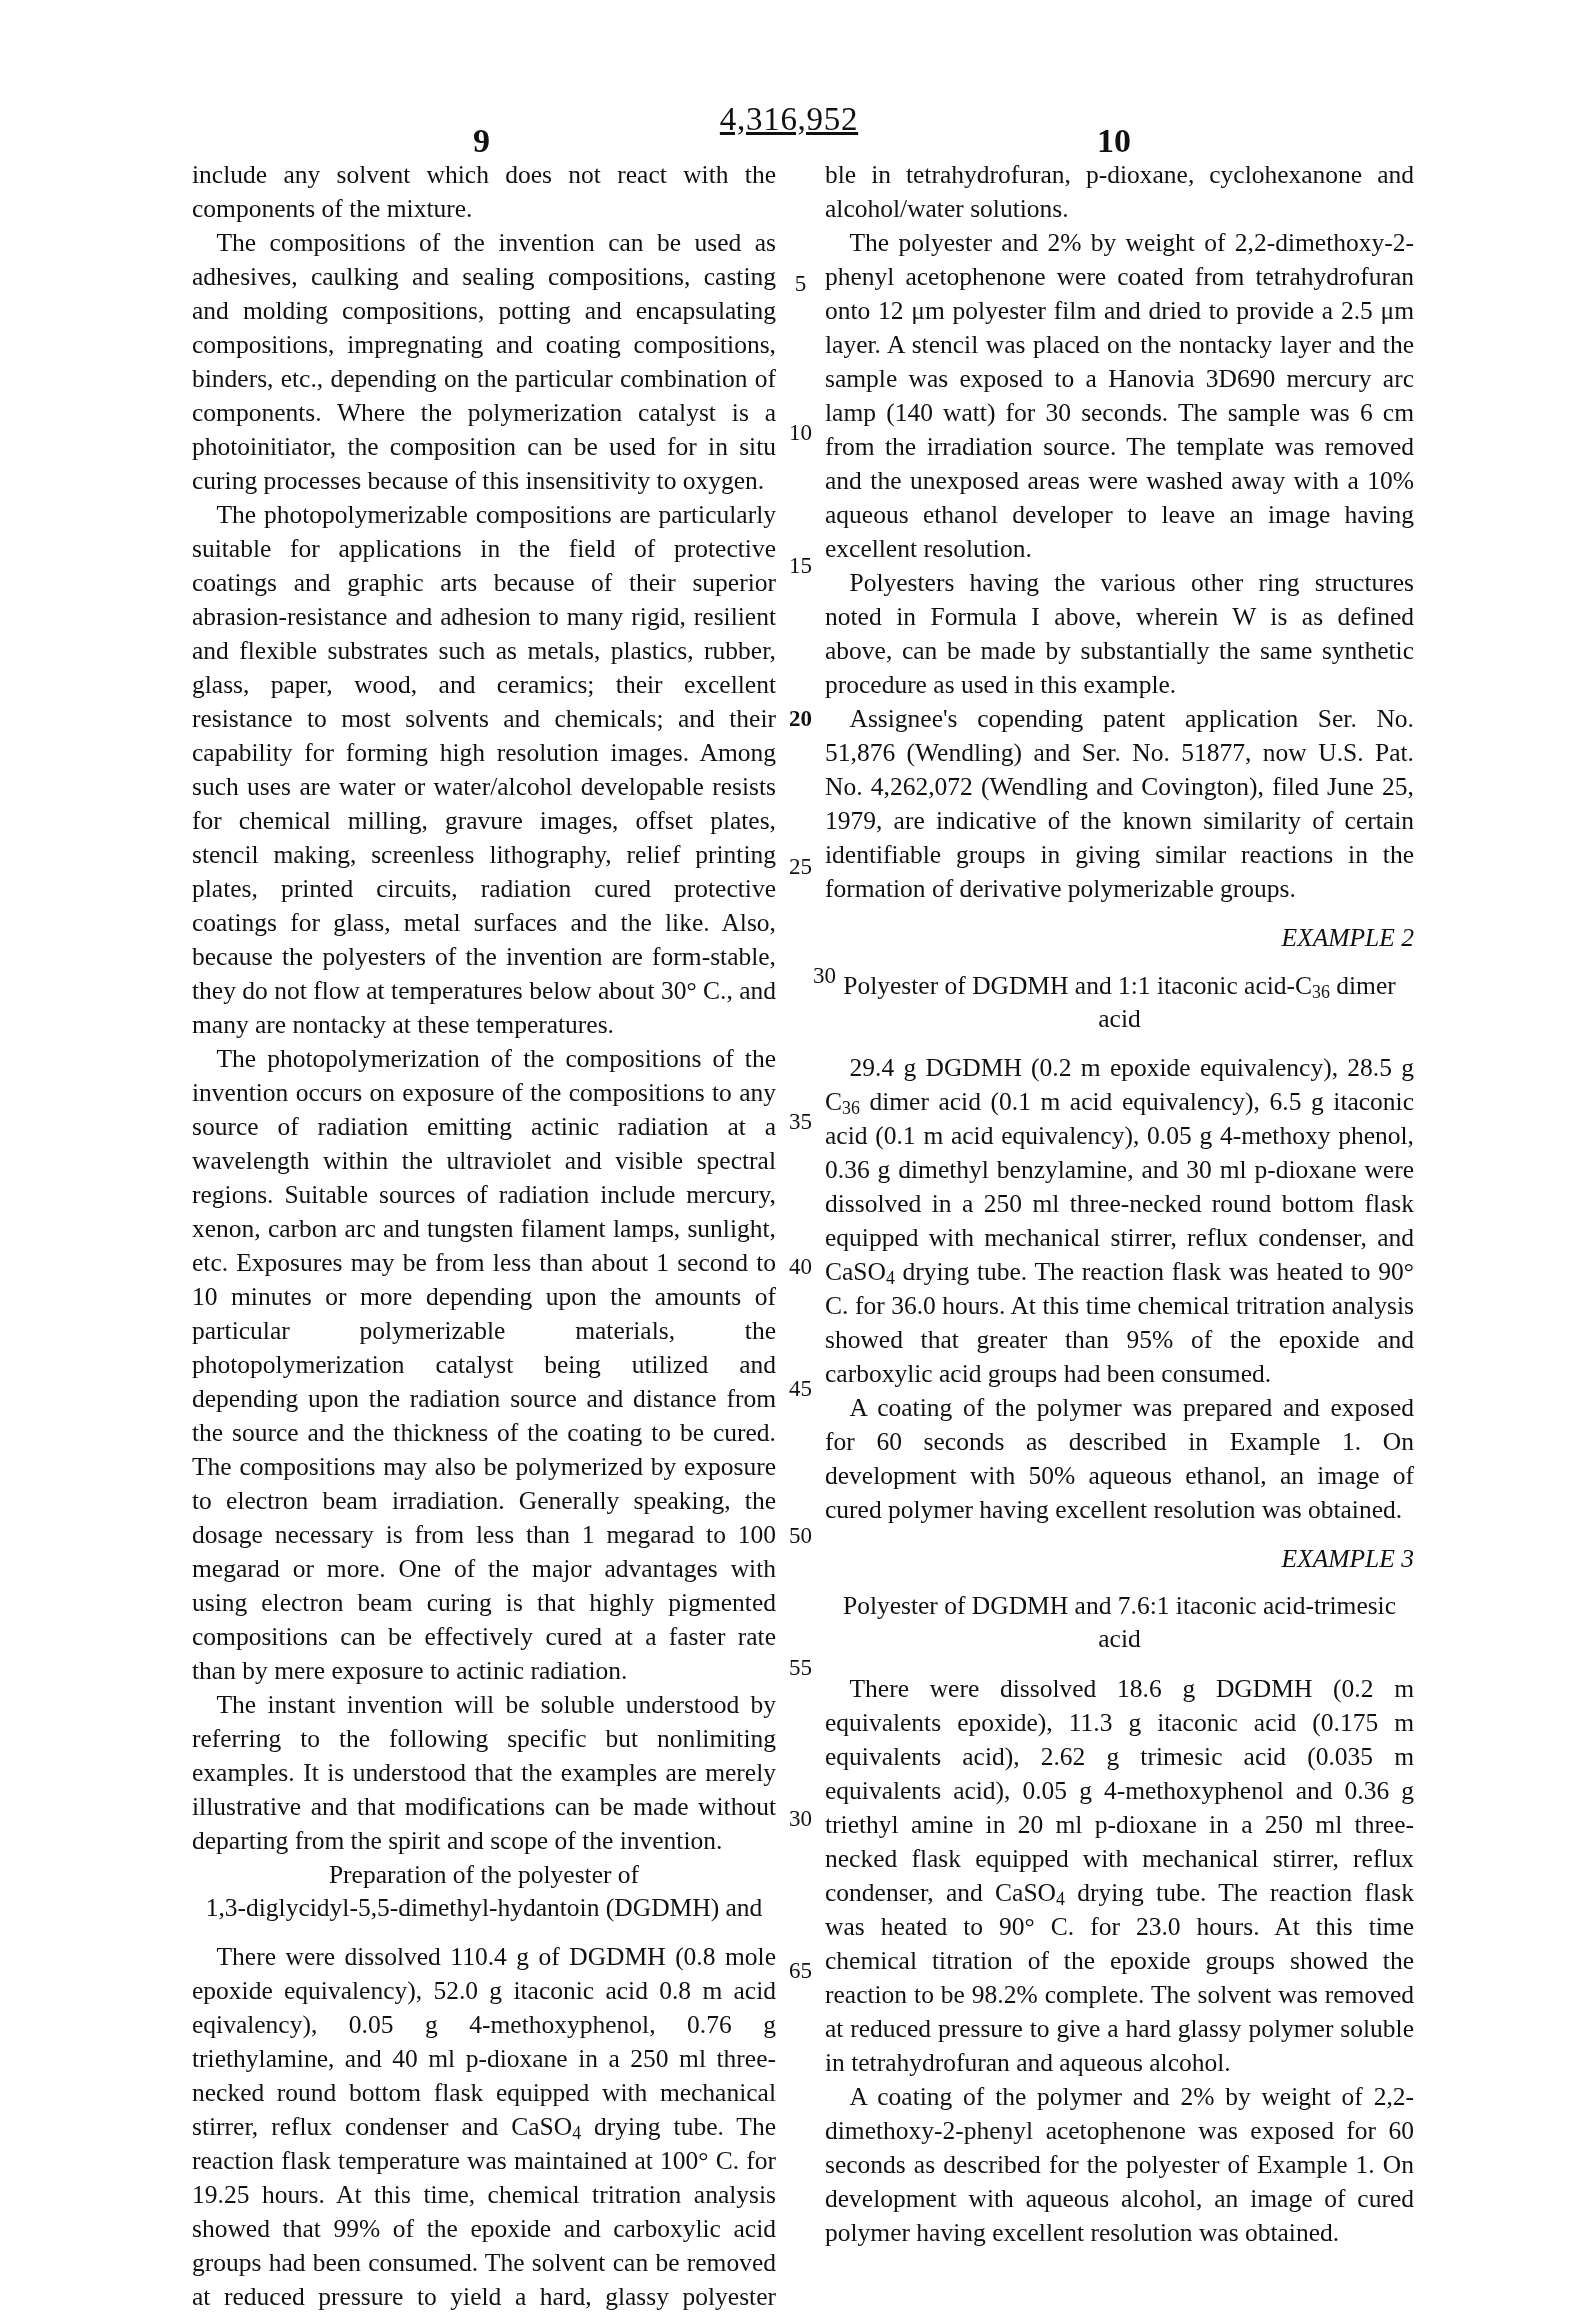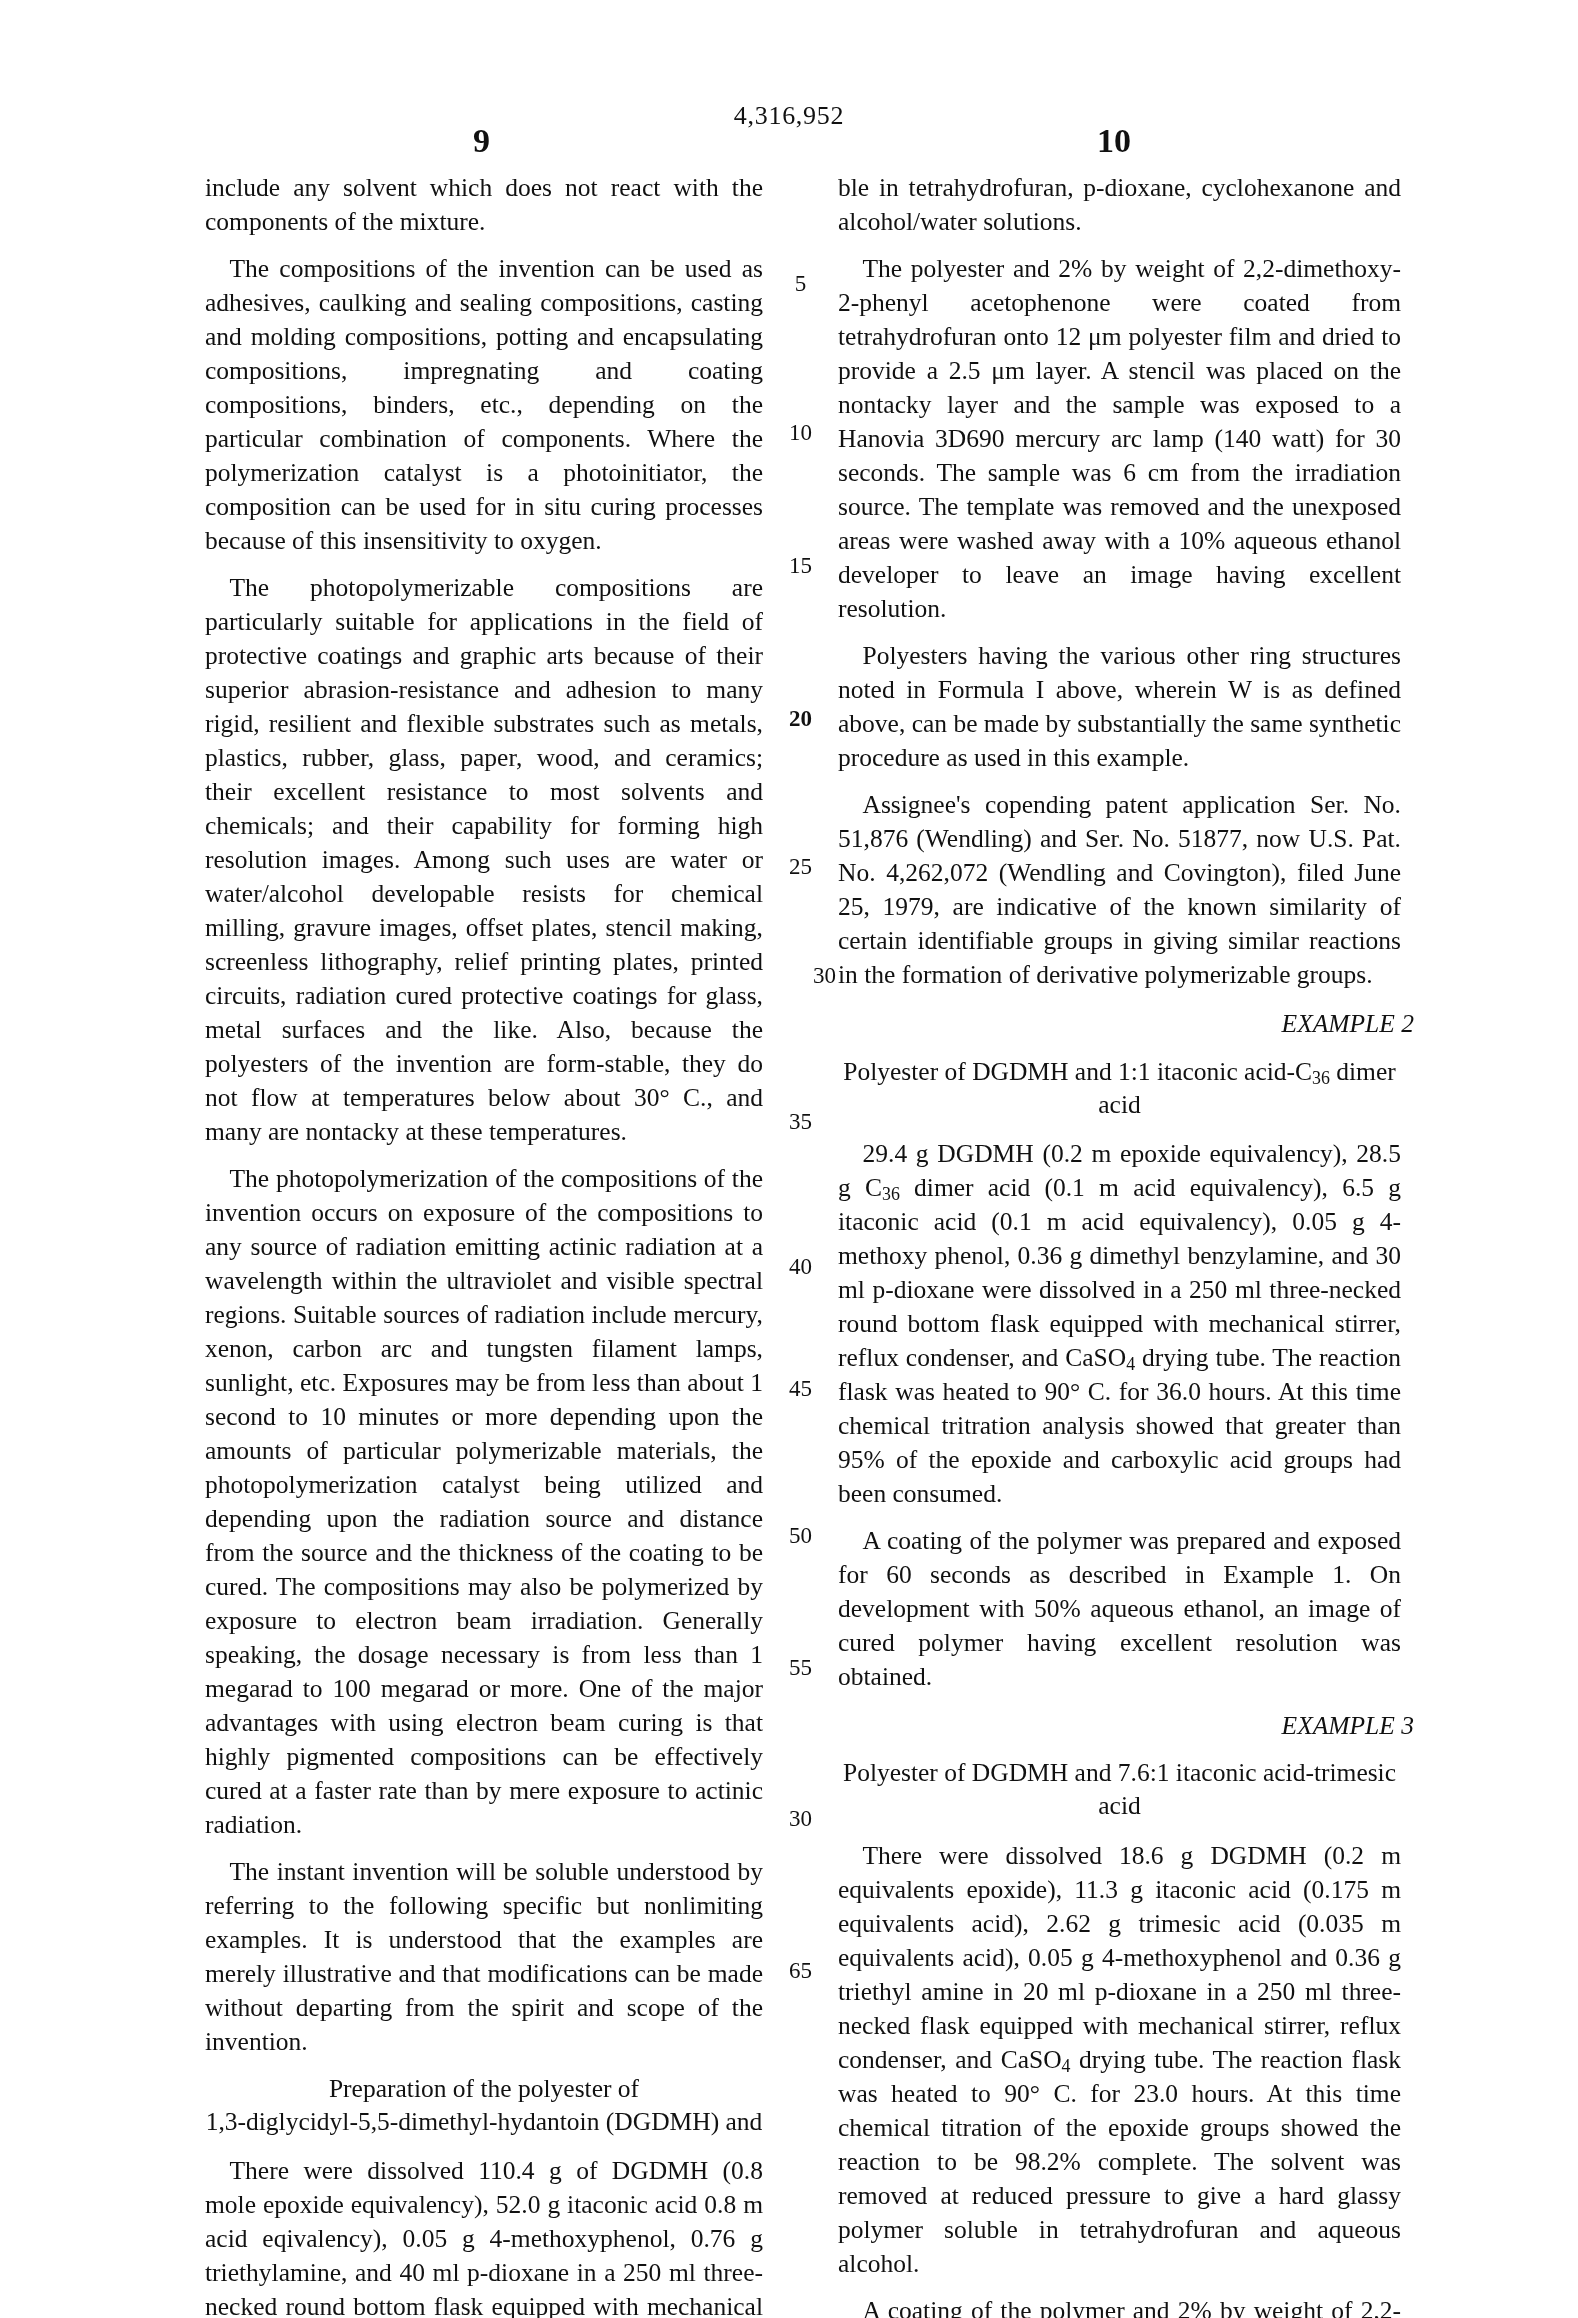--- a/index.html
+++ b/index.html
@@ -3,35 +3,35 @@
 <meta charset="utf-8">
 <style>
   html, body { margin: 0; padding: 0; background: #ffffff; }
   body {
     width: 1578px; height: 2319px; position: relative; overflow: hidden;
     font-family: "Liberation Serif", "DejaVu Serif", serif;
     color: #111111;
   }
   .patent-no {
     position: absolute; top: 101px; left: 0; width: 1578px; text-align: center;
-    font-size: 26px; letter-spacing: 0.7px;
+    font-size: 33px; letter-spacing: 0.7px; text-decoration: underline;
   }
   .col-num {
     position: absolute; top: 122px; font-size: 34px; font-weight: bold;
   }
   .col-num.left { left: 473px; }
   .col-num.right { left: 1097px; }
   .column {
     position: absolute; top: 158px; width: 584px;
     font-size: 25.5px; line-height: 34px;
     text-align: justify;
   }
   .column.left { left: 192px; }
   .column.right { left: 825px; width: 589px; }
-  .column p { margin: 13px; text-indent: 24.5px; }
+  .column p { margin: 0; text-indent: 24.5px; }
   .column p.cont { text-indent: 0; }
   .column .heading {
     text-align: right; text-indent: 0; margin: 15px 0 13.6px 0; font-style: italic;
   }
   .column .subhead {
     text-align: center; text-indent: 0; margin: 0 0 16.3px 0; line-height: 33px;
   }
   sub { font-size: 70%; vertical-align: -4.1px; line-height: 0; }
   .line-nums { position: absolute; left: 0; top: 0; width: 1578px; height: 2319px; pointer-events: none; }
   .ln {

